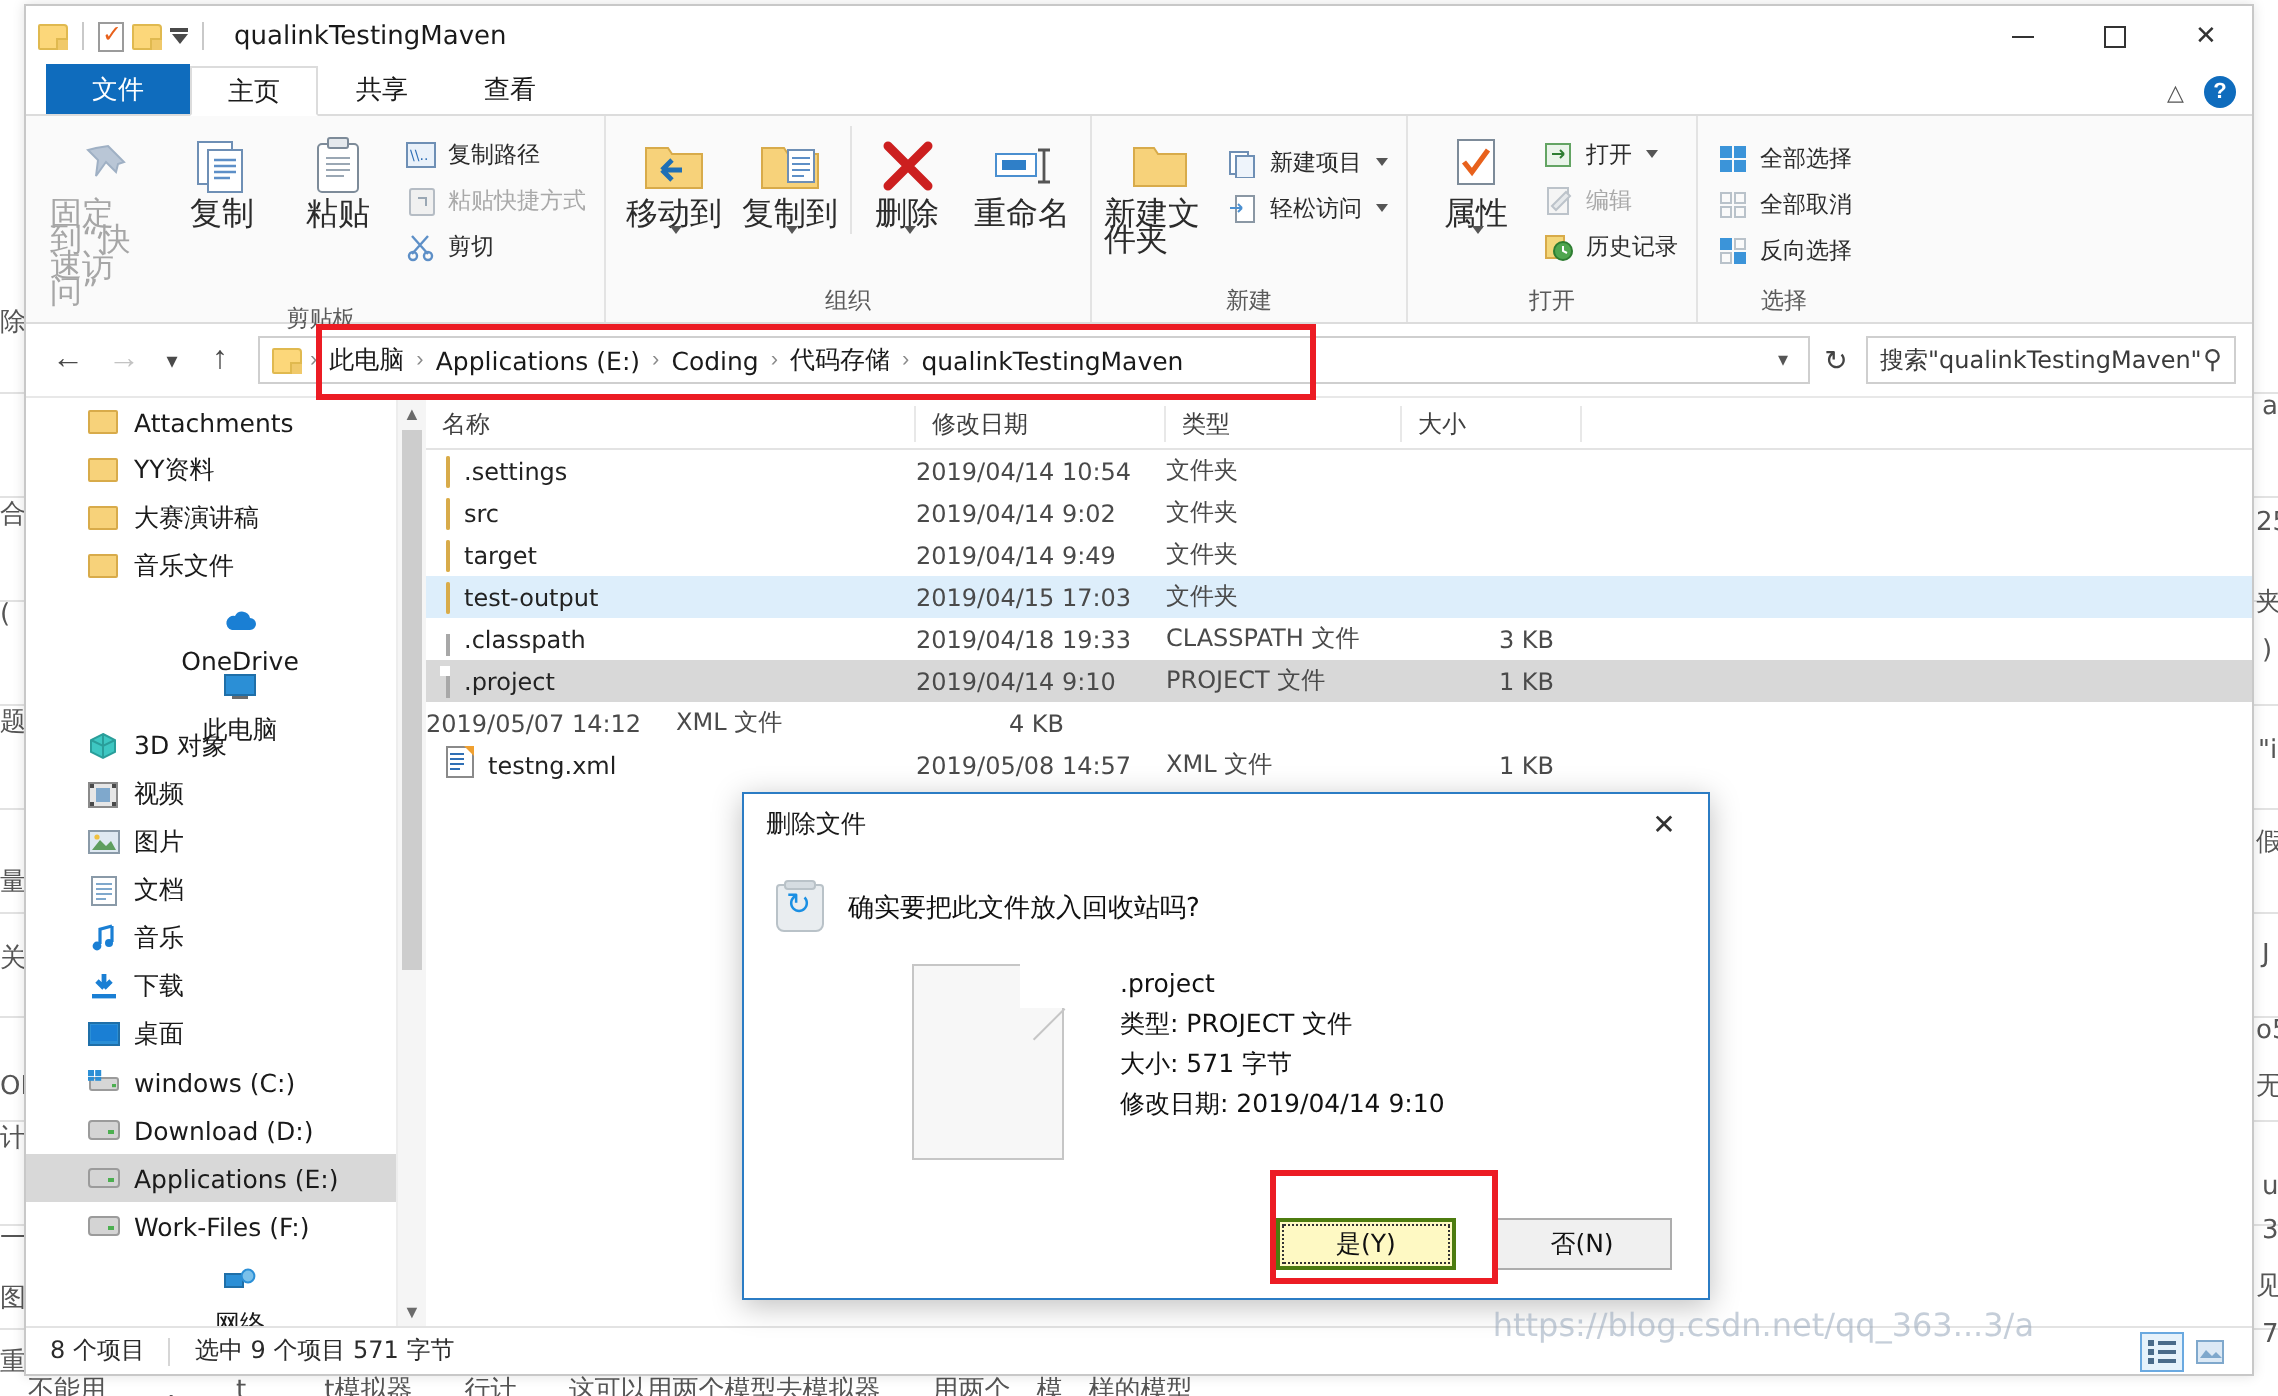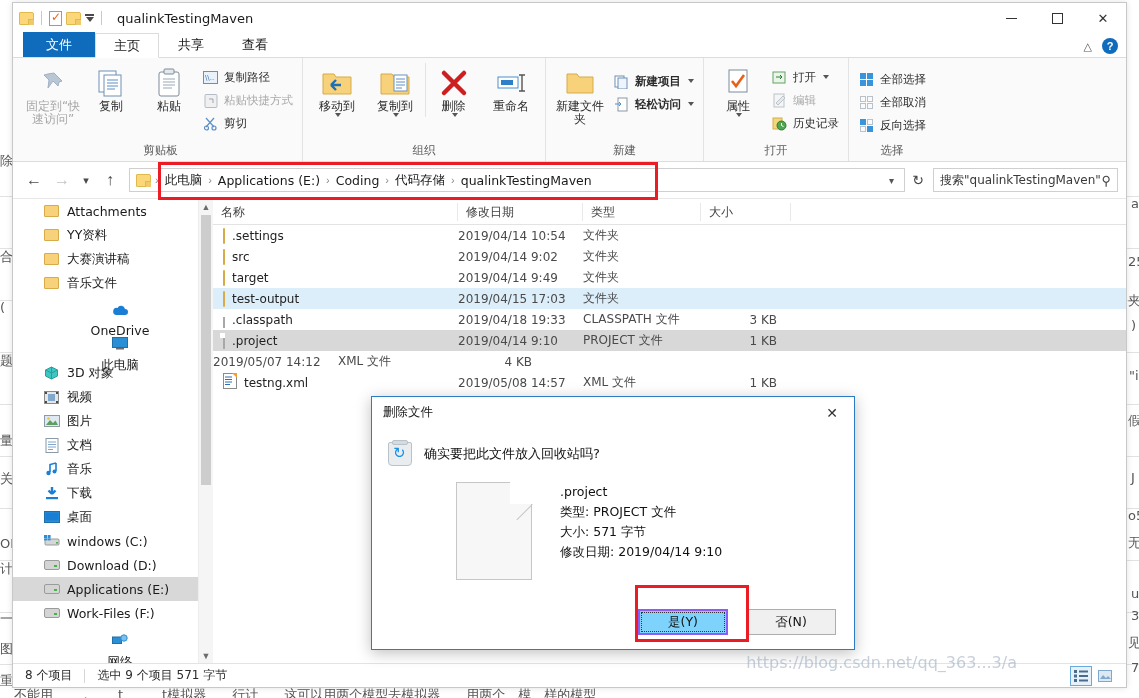--- a/index.html
+++ b/index.html
@@ -127,22 +127,22 @@
     position: relative;
   }
   .rgroup .items { flex: 1; display: flex; align-items: flex-start; padding-top: 5px; gap: 2px;}
   .rgroup .gname {
     text-align: center; font-size: 11.5px; color: #5a5a5a;
     padding-bottom: 3px;
     font-family: "DejaVu Sans", sans-serif;
   }
   .bigbtn {
     width: 56px; display: flex; flex-direction: column;
-    align-items: center; text-align: center;
-    font-size: 12px; color: #2b2b2b; line-height: 13px;
+    align-items: center; 
+    font-size: 16px; color: #2b2b2b; line-height: 13px;
     padding-top: 3px;
     font-family: "DejaVu Sans", sans-serif;
   }
   .bigbtn.dim { color: #a6a6a6; }
   .bigbtn .glyph { height: 34px; display: flex; align-items: center; justify-content: center; }
   .smcol { display: flex; flex-direction: column; gap: 3px; padding-top: 4px; }
   .smbtn {
     display: flex; align-items: center; gap: 5px;
     font-size: 11.5px; color: #2b2b2b; height: 20px;
     padding: 0 3px;
@@ -345,21 +345,21 @@
     position: absolute; right: 18px; bottom: 14px;
     display: flex; gap: 18px; align-items: center;
   }
   .dbtn {
     width: 90px; height: 26px; background: #f0f0f0; border: 1px solid #adadad;
     display: flex; align-items: center; justify-content: center;
     font-size: 12.5px; color: #111;
     font-family: "DejaVu Sans", sans-serif;
   }
   .dbtn.default {
-    border: 2px solid #8b5cf6; background: #7dd3fc;
+    border: 2px solid #4d7c0f; background: #fef9c3;
     outline: 1px dotted #333; outline-offset: -4px;
   }
 
   
   .redbox {
     position: absolute; border: 3px solid #ec1c24; z-index: 60; pointer-events: none;
   }
 
   
   #watermark {
@@ -572,21 +572,21 @@
     <div class="rgroup">
       <div class="items">
         <div class="bigbtn">
           <div class="glyph">
             <svg width="30" height="26" viewBox="0 0 30 26">
                 <path d="M2 4h10l2 3h14v16H2z" fill="#f7d27a" stroke="#d8ab4a"></path>
               </svg>
           </div>
           <span>新建文件夹</span>
         </div>
-        <div class="smcol" style="padding-top:8px;font-weight:bold;">
+        <div class="smcol" style="padding-top:8px;">
           <div class="smbtn">
             <span class="g">
               <svg width="15" height="15" viewBox="0 0 15 15">
                   <rect x="1" y="2" width="9" height="11" fill="#fff" stroke="#6e8fb5"></rect>
                   <rect x="4" y="4" width="9" height="11" fill="#eef4fb" stroke="#6e8fb5"></rect>
                 </svg>
             </span>
             <span>新建项目</span>
             <span class="mini-caret"></span>
           </div>

